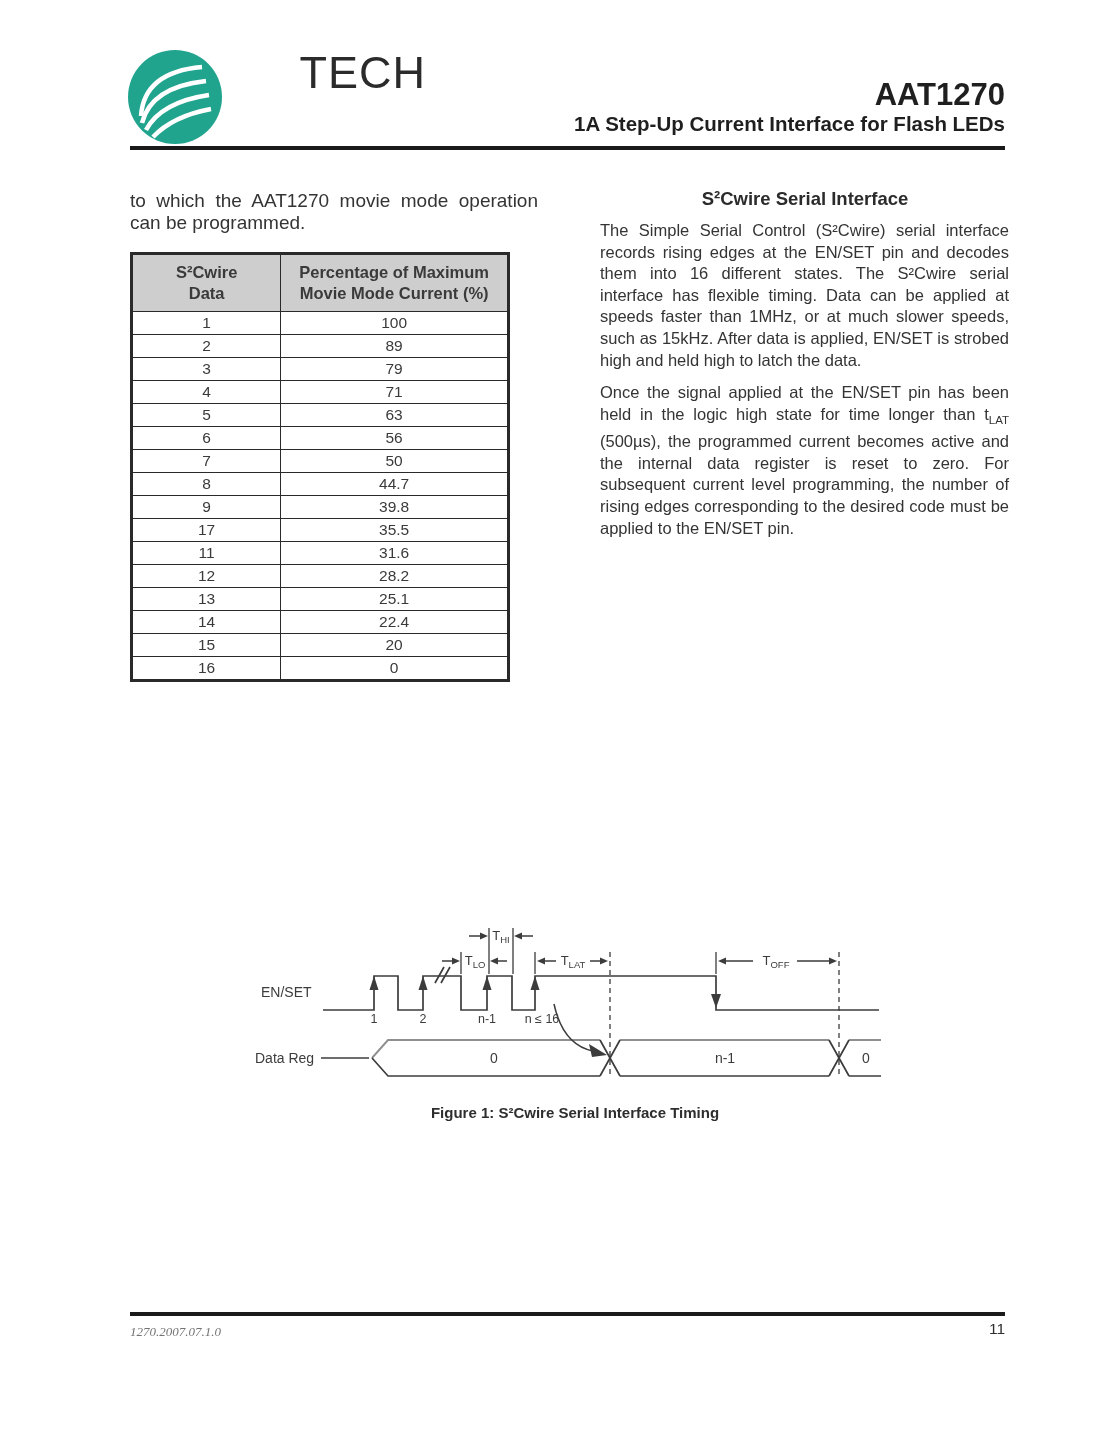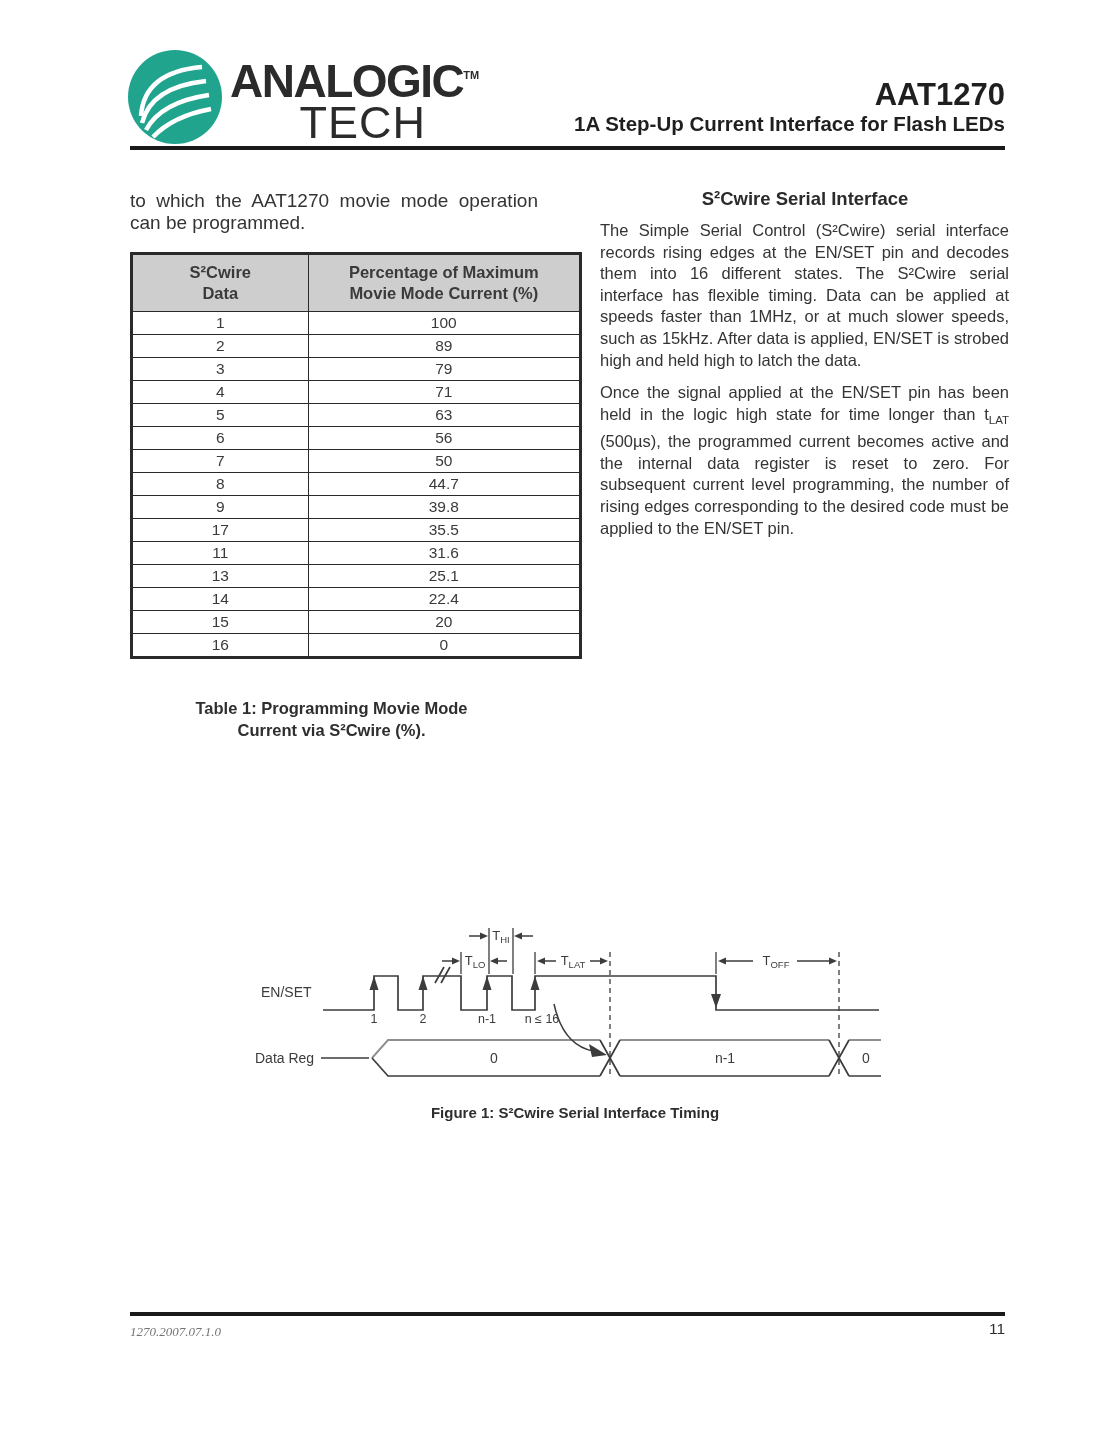--- a/index.html
+++ b/index.html
@@ -17,21 +17,21 @@
   .brand-text{position:absolute;left:230px;top:53px;width:230px;}
   .brand-line1{font-size:46px;font-weight:bold;letter-spacing:-1.5px;color:#2b2b2b;line-height:44px;white-space:nowrap;}
   .brand-tm{font-size:11px;font-weight:bold;vertical-align:18px;letter-spacing:0;}
   .brand-line2{font-size:45px;font-weight:400;letter-spacing:1px;color:#2b2b2b;line-height:44px;text-align:right;width:196px;margin-top:-2px;}
   .head-right{position:absolute;right:100px;top:79px;text-align:right;color:#1f1f1f;}
   .part-number{font-size:31px;font-weight:bold;line-height:32px;}
   .subtitle{font-size:20.5px;font-weight:bold;line-height:26px;}
   .head-rule{position:absolute;left:130px;top:146px;width:875px;height:4px;background:#1a1a1a;}
   
   .intro{position:absolute;left:130px;top:190px;width:408px;font-size:19px;line-height:21.5px;text-align:justify;color:#343434;margin:0;}
-  .spec-table{position:absolute;left:130px;top:252px;width:452px;border-collapse:collapse;table-layout:fixed;}
+  .spec-table{position:absolute;left:130px;top:252px;width:380px;border-collapse:collapse;table-layout:fixed;}
   .spec-table th,.spec-table td{border:1.4px solid #2a2a2a;text-align:center;color:#3a3a3a;}
   .spec-table{border:3px solid #2a2a2a;}
   .spec-table th{background:#cecece;font-size:16.5px;font-weight:bold;line-height:21px;height:54px;padding:1px 2px;}
   .spec-table td{font-size:15.5px;height:22px;padding:0 2px;font-weight:400;}
   .col-narrow{width:38%;}
   .table-caption{position:absolute;left:130px;top:697px;width:403px;text-align:center;font-size:16.5px;font-weight:bold;line-height:22px;color:#2e2e2e;}
   
   .sec-heading{position:absolute;left:600px;top:188px;width:410px;font-size:18.5px;font-weight:bold;color:#2b2b2b;margin:0;text-align:center;}
   .para1{position:absolute;left:600px;top:220px;width:409px;font-size:16.5px;line-height:21.6px;text-align:justify;color:#343434;margin:0;}
   .para2{position:absolute;left:600px;top:382px;width:409px;font-size:16.5px;line-height:21.6px;text-align:justify;color:#343434;margin:0;}
@@ -58,21 +58,20 @@
   <div class="logo-mark">
     <svg width="94" height="94" viewBox="0 0 94 94">
       <circle cx="47" cy="47" r="47" fill="#21A48E"></circle>
       <path d="M 13 66 Q 16 22 74 17" stroke="#ffffff" stroke-width="4.5" fill="none"></path>
       <path d="M 14 73 Q 23 37 78 31" stroke="#ffffff" stroke-width="4.5" fill="none"></path>
       <path d="M 18 80 Q 33 52 81 45" stroke="#ffffff" stroke-width="4.5" fill="none"></path>
       <path d="M 25 87 Q 45 66 83 59" stroke="#ffffff" stroke-width="4.5" fill="none"></path>
     </svg>
   </div>
   <div class="brand-text">
-    <div class="brand-line1"><span>ANALOGIC</span><span class="brand-tm">TM</span></div>
     <div class="brand-line2">TECH</div>
   </div>
   <div class="head-right">
     <div class="part-number">AAT1270</div>
     <div class="subtitle">1A Step-Up Current Interface for Flash LEDs</div>
   </div>
   <div class="head-rule"></div>
 
   <p class="intro">to which the AAT1270 movie mode operation can be programmed.</p>
 
@@ -128,42 +127,42 @@
         </tr>
         <tr>
           <td>17</td>
           <td>35.5</td>
         </tr>
         <tr>
           <td>11</td>
           <td>31.6</td>
         </tr>
         <tr>
+          <td>12</td>
+          <td>28.2</td>
+        </tr>
+        <tr>
           <td>13</td>
           <td>25.1</td>
         </tr>
         <tr>
           <td>14</td>
           <td>22.4</td>
         </tr>
         <tr>
           <td>15</td>
           <td>20</td>
         </tr>
         <tr>
           <td>16</td>
           <td>0</td>
         </tr>
       </tbody>
   </table>
 
-  <div class="table-caption">
-    <div>Table 1: Programming Movie Mode</div>
-    <div>Current via S²Cwire (%).</div>
-  </div>
 
   <h2 class="sec-heading">S²Cwire Serial Interface</h2>
   <p class="para1">The Simple Serial Control (S²Cwire) serial interface records rising edges at the EN/SET pin and decodes them into 16 different states. The S²Cwire serial interface has flexible timing. Data can be applied at speeds faster than 1MHz, or at much slower speeds, such as 15kHz. After data is applied, EN/SET is strobed high and held high to latch the data.</p>
   <p class="para2"><span>Once the signal applied at the EN/SET pin has been held in the logic high state for time longer than t</span><span class="inline-sub">LAT</span><span> (500µs), the programmed current becomes active and the internal data register is reset to zero. For subsequent current level programming, the number of rising edges corresponding to the desired code must be applied to the EN/SET pin.</span></p>
 
   <div class="fig-wrap">
     <svg width="660" height="175" viewBox="0 0 660 175">
 
       <text x="16" y="85" class="sig-label">EN/SET</text>
       <text x="10" y="151" class="sig-label">Data Reg</text>

